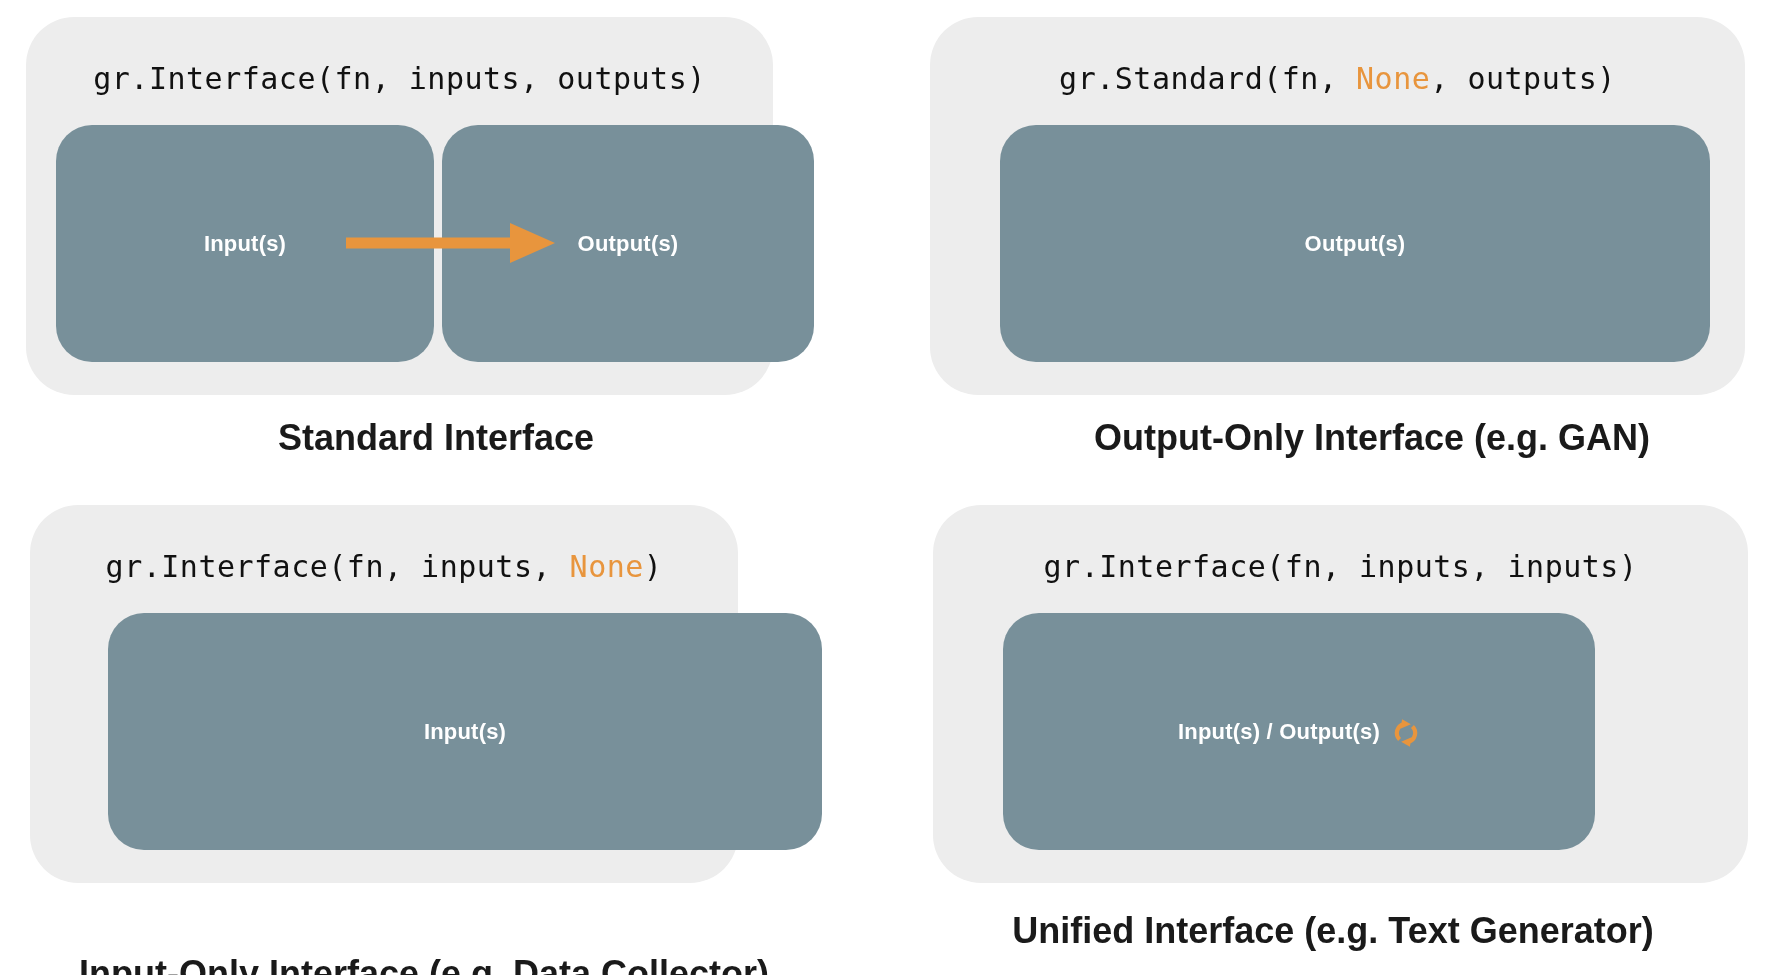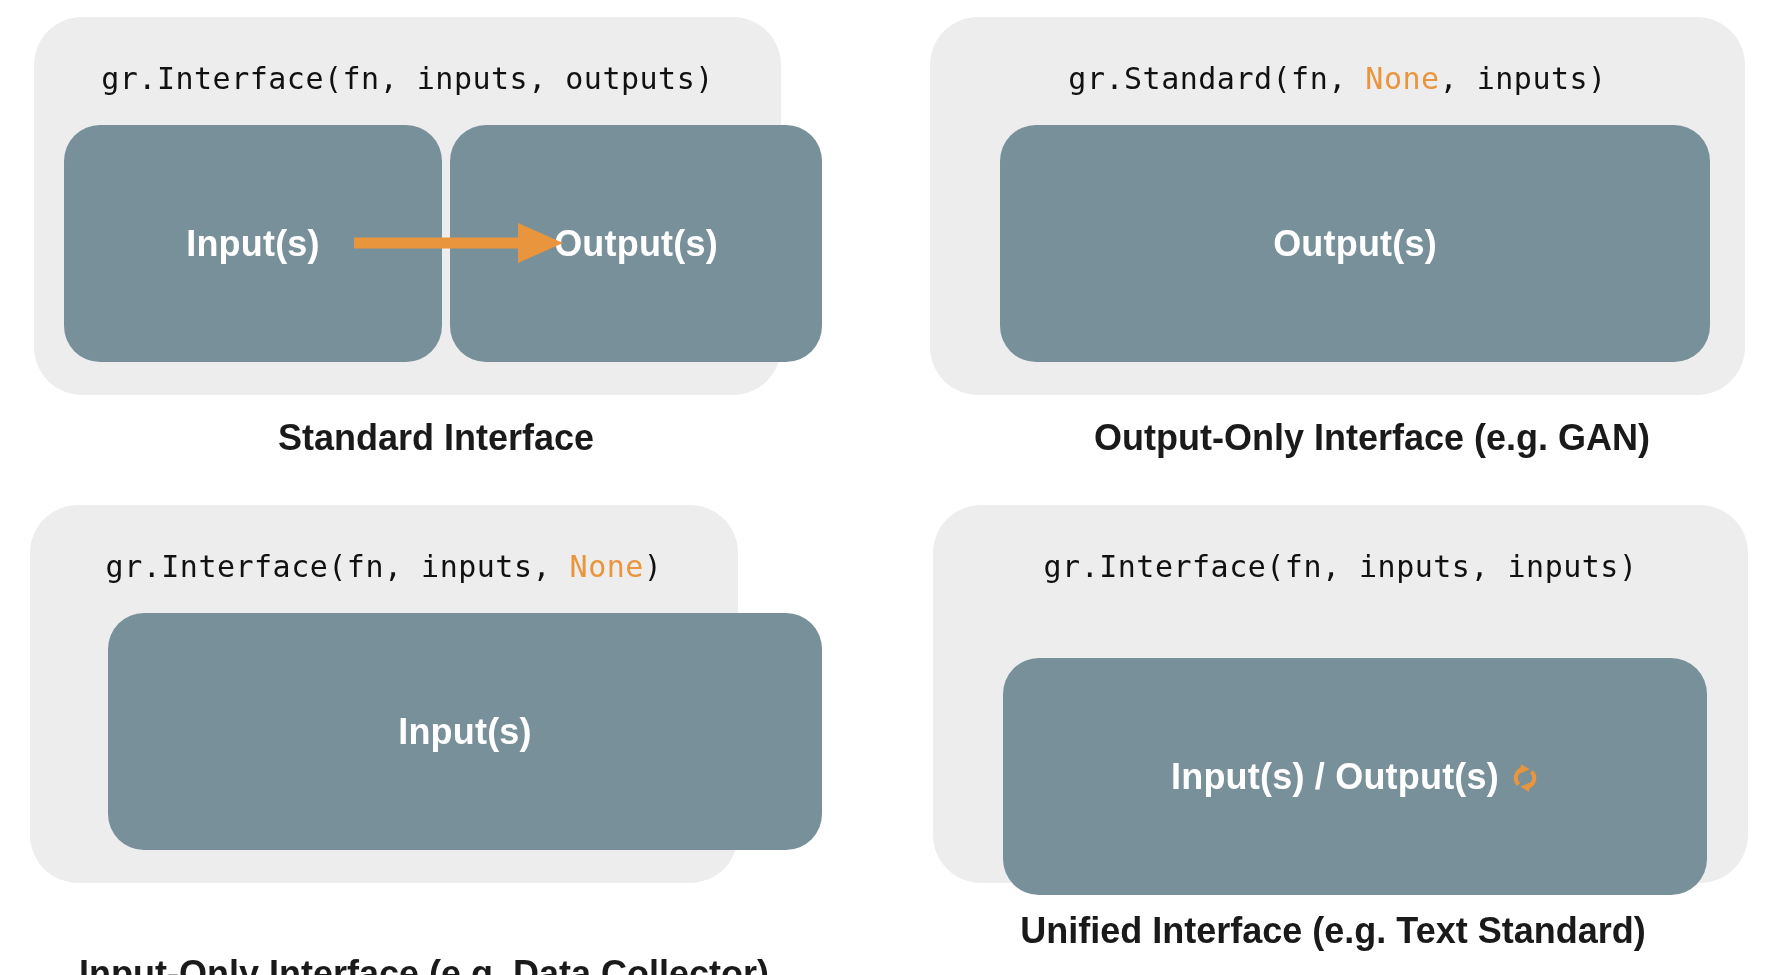--- a/index.html
+++ b/index.html
@@ -9,48 +9,48 @@
     --code-color:#111111;
     --caption-color:#1A1A1A;
     --box-label-color:#FFFFFF;
   }
   html,body{margin:0;padding:0;background:#ffffff;}
   .canvas{
     position:relative;width:1765px;height:975px;background:#ffffff;
     font-family:"Liberation Sans",sans-serif;overflow:hidden;
   }
   .panel{position:absolute;background:var(--panel-bg);border-radius:48px;}
-  .panel.tl{left:34px;top:17px;width:747px;height:378px;text-decoration:underline;}
+  .panel.tl{left:26px;top:17px;width:747px;height:378px;text-decoration:underline;}
   .panel.tr{left:930px;top:17px;width:815px;height:378px;}
   .panel.bl{left:30px;top:505px;width:708px;height:378px;}
   .panel.br{left:933px;top:505px;width:815px;height:378px;}
 
   .code{
     position:absolute;left:50%;top:45px;transform:translateX(-50%);
     font-family:"DejaVu Sans Mono",monospace;font-size:30px;line-height:34px;
     letter-spacing:.5px;color:var(--code-color);white-space:pre;
   }
   .code .orange{color:var(--accent);}
 
   .box{
     position:absolute;top:108px;height:237px;background:var(--box-bg);
     border-radius:36px;display:flex;align-items:center;justify-content:center;
   }
   .box-label{
-    color:var(--box-label-color);font-size:36px;font-weight:700;letter-spacing:.2px;text-align:right;
+    color:var(--box-label-color);font-size:22px;font-weight:700;letter-spacing:.2px;text-align:right;
   }
   .box-label-row{display:flex;align-items:center;gap:12px;}
 
   
   .box.std-in{left:30px;width:378px;}
   .box.std-out{left:416px;width:372px;}
   
   .box.wide-tr{left:70px;width:710px;}
   .box.wide-bl{left:78px;width:714px;}
-  .box.wide-br{left:70px;width:704px;margin-top:45px;}
+  .box.wide-br{left:70px;width:592px;}
 
   .arrow{
     position:absolute;left:316px;top:204px;width:215px;height:44px;
     color:var(--accent);
   }
   .sync{width:28px;height:28px;color:var(--accent);flex:0 0 auto;margin-top:2px;}
 
   .caption{
     position:absolute;transform:translate(-50%,-50%);
     font-size:36px;font-weight:700;color:var(--caption-color);white-space:nowrap;
@@ -74,21 +74,21 @@
       <span class="box-label">Output(s)</span>
     </div>
     <svg class="arrow" viewBox="0 0 215 44" xmlns="http://www.w3.org/2000/svg">
       <line x1="4" y1="22" x2="172" y2="22" stroke="currentColor" stroke-width="11"></line>
       <polygon points="168,2 213,22 168,42" fill="currentColor"></polygon>
     </svg>
   </section>
   <div class="caption cap-tl">Standard Interface</div>
 
   <section class="panel tr">
-    <div class="code"><span>gr.Standard(fn, </span><span class="orange">None</span><span>, inputs)</span></div>
+    <div class="code"><span>gr.Standard(fn, </span><span class="orange">None</span><span>, outputs)</span></div>
     <div class="box wide-tr">
       <span class="box-label">Output(s)</span>
     </div>
   </section>
   <div class="caption cap-tr">Output-Only Interface (e.g. GAN)</div>
 
   <section class="panel bl">
     <div class="code"><span>gr.Interface(fn, inputs, </span><span class="orange">None</span><span>)</span></div>
     <div class="box wide-bl">
       <span class="box-label">Input(s)</span>
@@ -103,15 +103,15 @@
         <span class="box-label">Input(s) / Output(s)</span>
         <svg class="sync" viewBox="0 0 40 40" xmlns="http://www.w3.org/2000/svg">
           <path d="M 10.8 29.2 A 13 13 0 0 1 16.6 7.4" fill="none" stroke="currentColor" stroke-width="6"></path>
           <polygon points="12,14 14.5,0.5 27,7.5" fill="currentColor"></polygon>
           <path d="M 29.2 10.8 A 13 13 0 0 1 23.4 32.6" fill="none" stroke="currentColor" stroke-width="6"></path>
           <polygon points="28,26 25.5,39.5 13,32.5" fill="currentColor"></polygon>
         </svg>
       </div>
     </div>
   </section>
-  <div class="caption cap-br">Unified Interface (e.g. Text Standard)</div>
+  <div class="caption cap-br">Unified Interface (e.g. Text Generator)</div>
 
 </div>
 
 </body></html>

